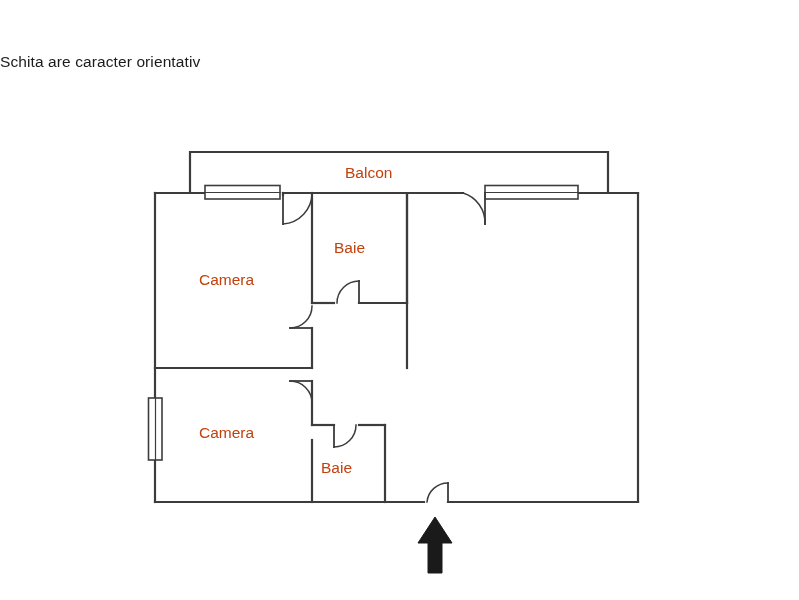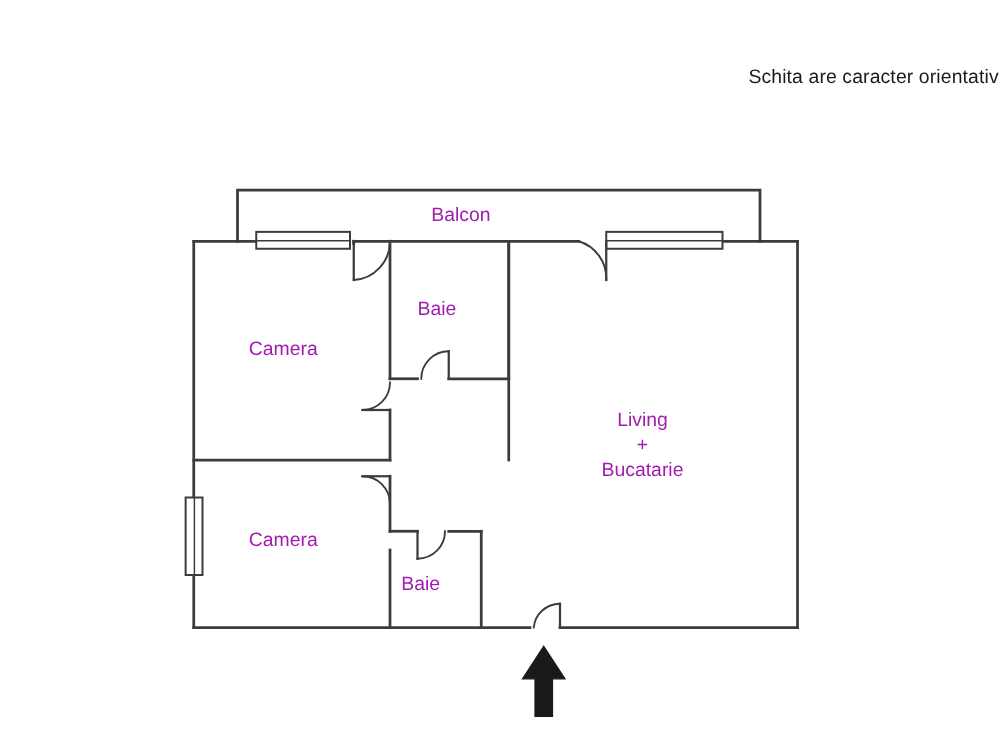--- a/index.html
+++ b/index.html
@@ -19,37 +19,37 @@
     position: relative;
     width: 799px;
     height: 600px;
     background: #ffffff;
   }
   #plan-title {
     position: absolute;
     left: 0;
     top: 53px;
     width: 799px;
-    text-align: right;
+    text-align: left;
     font-size: 15.5px;
     color: #1b1b1b;
     letter-spacing: 0.1px;
     font-family: "Liberation Sans", sans-serif;
   }
   #plan-svg {
     position: absolute;
     left: 0;
     top: 0;
     width: 799px;
     height: 600px;
     display: block;
   }
   .room-label {
     position: absolute;
-    color: #a21caf;
+    color: #c2410c;
     font-size: 15.5px;
     font-family: "Liberation Sans", sans-serif;
     white-space: nowrap;
     text-align: center;
     line-height: 1.28;
   }
   .room-label.multi {
     line-height: 1.3;
   }
   #label-balcon   { left: 345px; top: 163px; }
@@ -181,24 +181,19 @@
       <path d="M 435 517 L 452 543 L 442 543 L 442 573 L 428 573 L 428 543 L 418 543 Z" fill="#1a1a1a" stroke="#1a1a1a" stroke-width="1"></path>
     </g>
   </svg>
 
   <div class="room-label" id="label-balcon">Balcon</div>
 
   <div class="room-label" id="label-baie-1">Baie</div>
 
   <div class="room-label" id="label-camera-1">Camera</div>
 
-  <div class="room-label multi" id="label-living">
-    <div>Living</div>
-    <div>+</div>
-    <div>Bucatarie</div>
-  </div>
 
   <div class="room-label" id="label-camera-2">Camera</div>
 
   <div class="room-label" id="label-baie-2">Baie</div>
 
 
 </div>
 
 </body></html>

